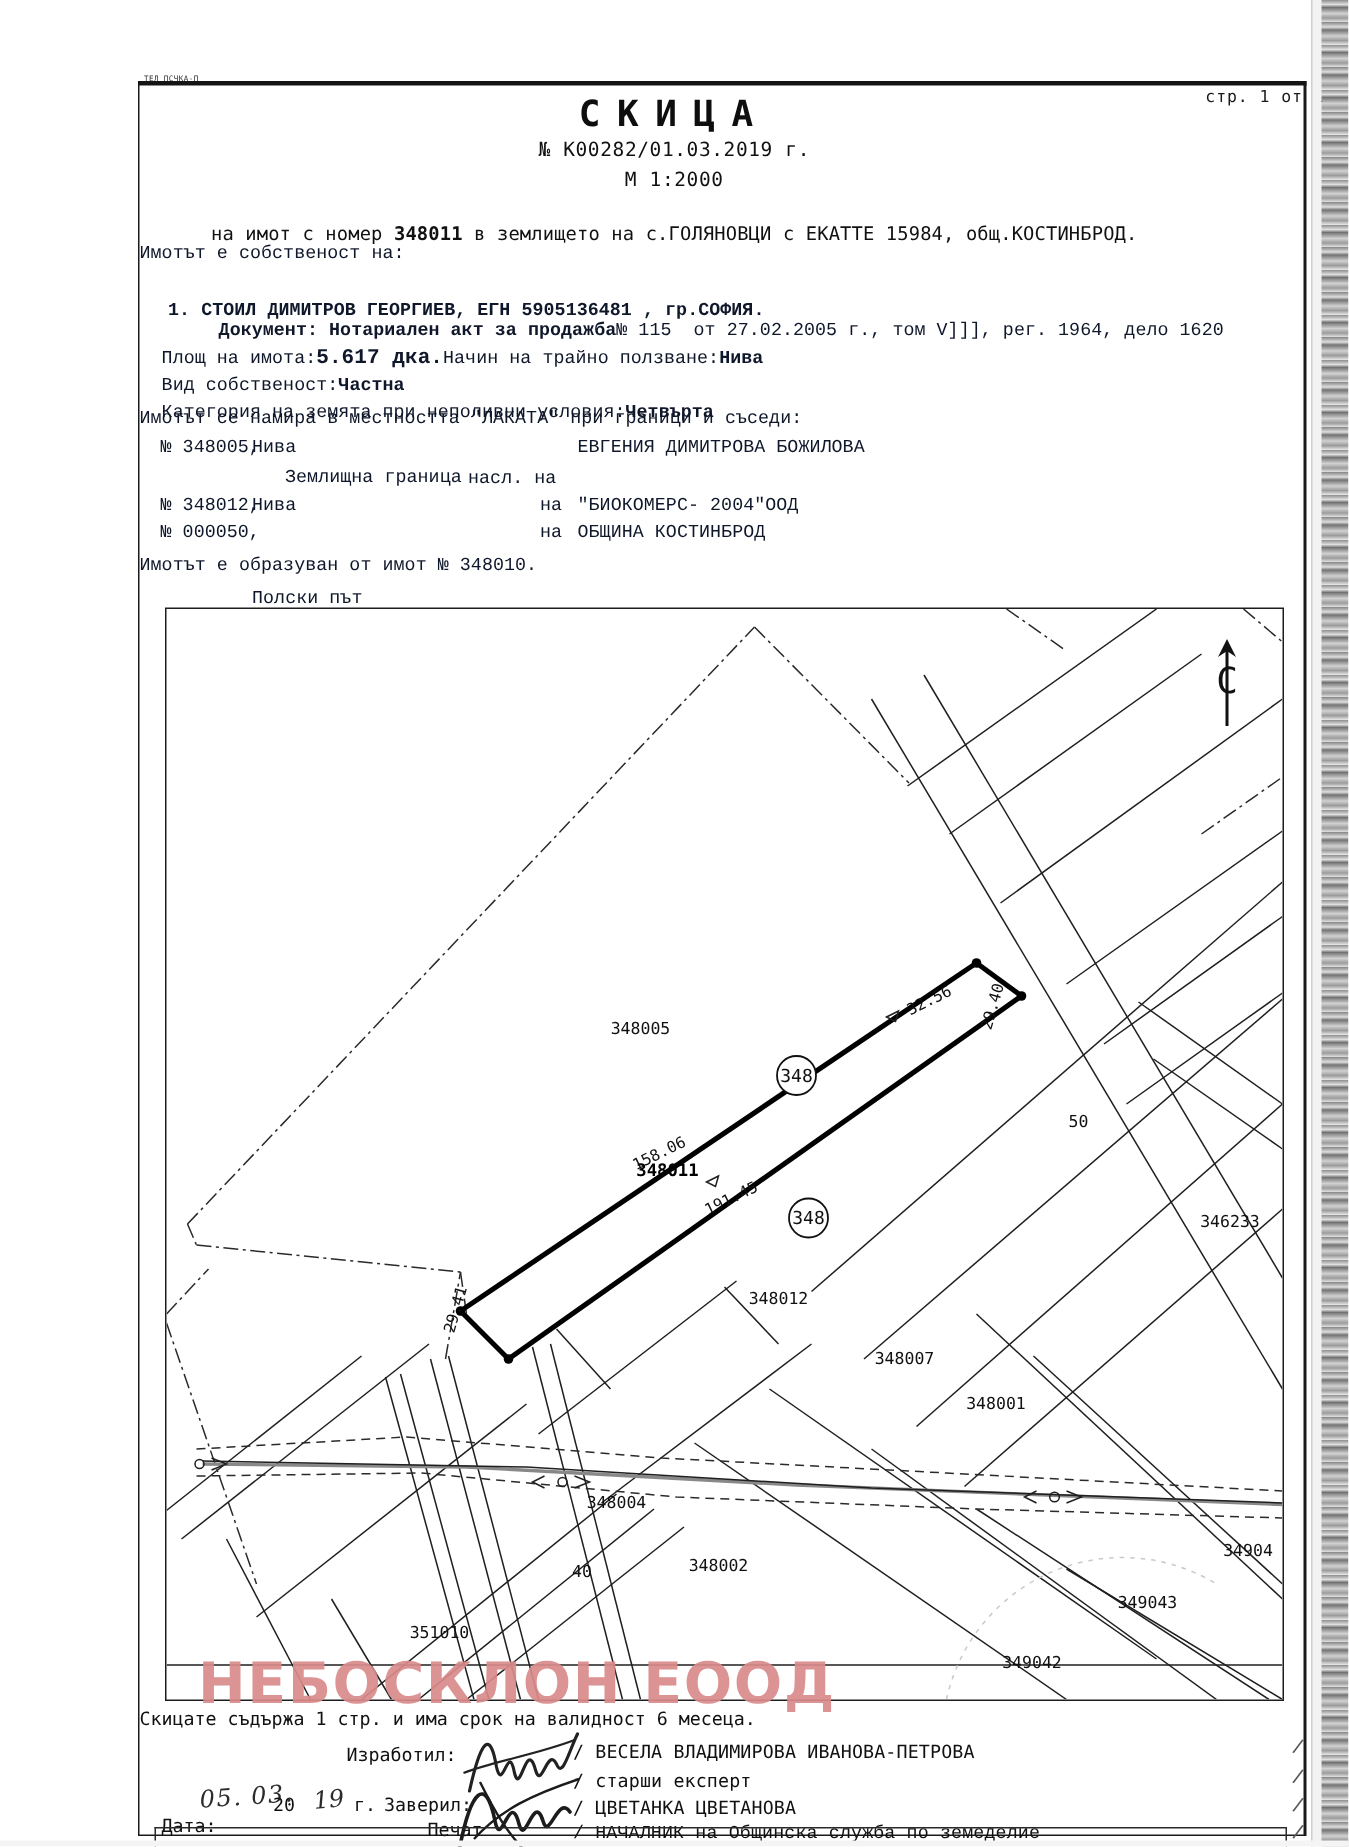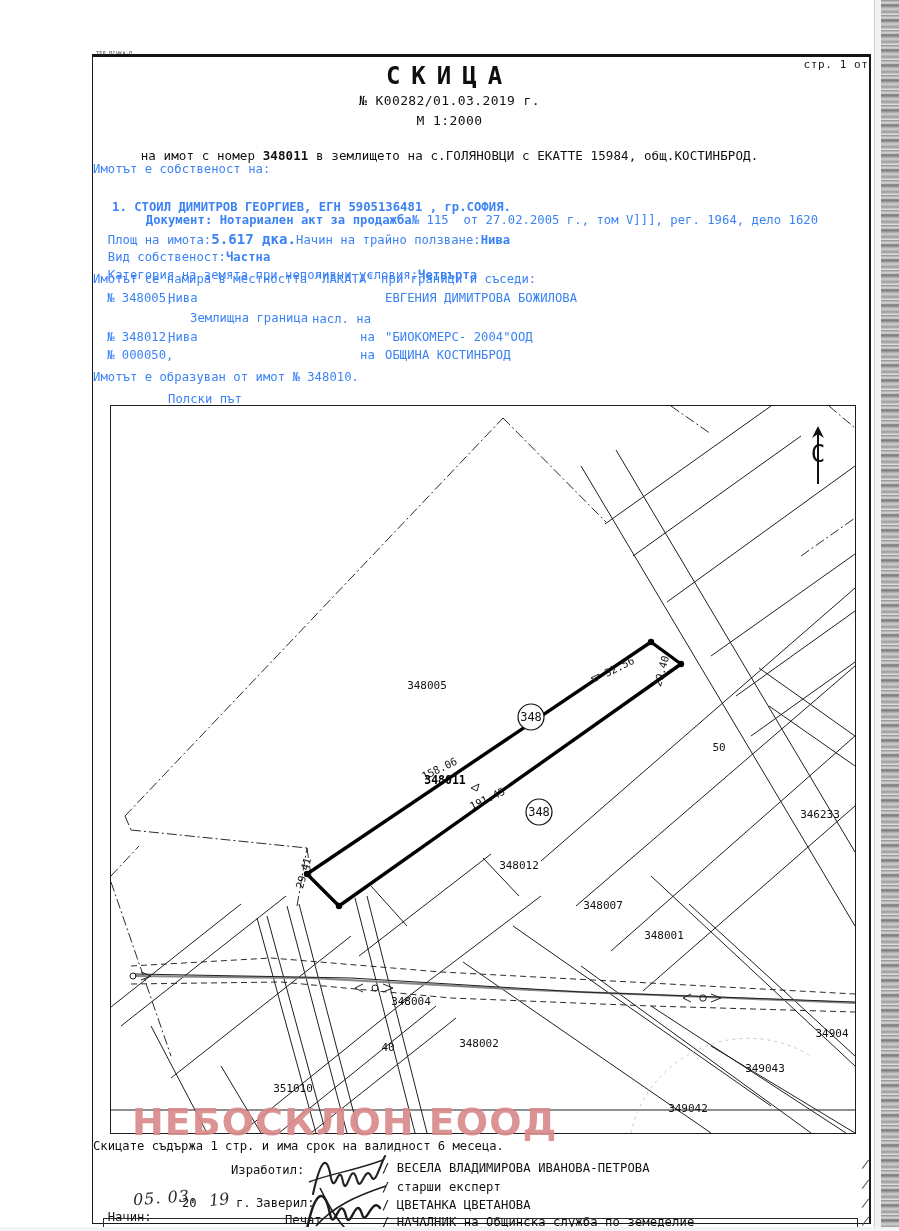--- a/index.html
+++ b/index.html
@@ -107,21 +107,22 @@
     letter-spacing: .1px;
   }
   #property-line b { font-weight: 700; }
 
   
   .txt {
     position: absolute;
     font-size: 12.2px;
     letter-spacing: .05px;
     white-space: pre;
-    color: #3b82f6;
+    color: #0f172a;
+    font-family: Liberation Mono, monospace;
   }
   .txt b { font-weight: 700; }
   .bigval { font-size: 14px; font-weight: 700; }
 
   
   #map-frame {
     position: absolute;
     left: 110px; top: 405px;
     width: 746px; height: 729px;
     border: 1.5px solid #1d1d1d;
@@ -418,30 +419,30 @@
 
 <div id="watermark">НЕБОСКЛОН ЕООД</div>
 
 <div id="footer-note">Скицате съдържа 1 стр. и има срок на валидност 6 месеца.</div>
 
 <div class="foot-label" style="left:231px; top:1163px;">Изработил:</div>
 <div class="foot-name" style="left:382px; top:1161px;">/ ВЕСЕЛА ВЛАДИМИРОВА ИВАНОВА-ПЕТРОВА</div>
 <div class="foot-name" style="left:382px; top:1180px;">/ старши експерт</div>
 
 <div id="date-row">
-  <span>Начин:</span>
+  <span>Дата:</span>
 </div>
 <div id="date-hand">05. 03.</div>
 <div style="position:absolute; left:182px; top:1196px; font-size:12.2px;">20</div>
 <div id="date-hand-year">19</div>
 <div style="position:absolute; left:236px; top:1196px; font-size:12.2px;">г.</div>
 <div class="foot-label" style="left:256px; top:1196px;">Заверил:</div>
 <div class="foot-name" style="left:382px; top:1198px;">/ ЦВЕТАНКА ЦВЕТАНОВА</div>
 <div class="foot-label" style="left:285px; top:1213px;">Печат</div>
-<div class="foot-name" style="left:382px; top:1215px;">/ НАЧАЛНИК на Общинска служба по земеделие</div>
+<div class="foot-name" style="left:382px; top:1215px;font-family:Liberation Mono, monospace;">/ НАЧАЛНИК на Общинска служба по земеделие</div>
 
 <div id="signature-1">
   <svg width="90" height="54" viewBox="0 0 90 54">
     <path d="M8 46 C16 10, 22 6, 26 30 C30 48, 34 12, 38 34 C42 50, 46 10, 52 32
              C56 46, 60 16, 66 28 C70 38, 74 20, 80 8" fill="none" stroke="#222" stroke-width="2.1" stroke-linecap="round"></path>
     <path d="M4 34 C24 26, 52 22, 78 12" fill="none" stroke="#222" stroke-width="1.4"></path>
   </svg>
 </div>
 <div id="signature-2">
   <svg width="96" height="62" viewBox="0 0 96 62">

